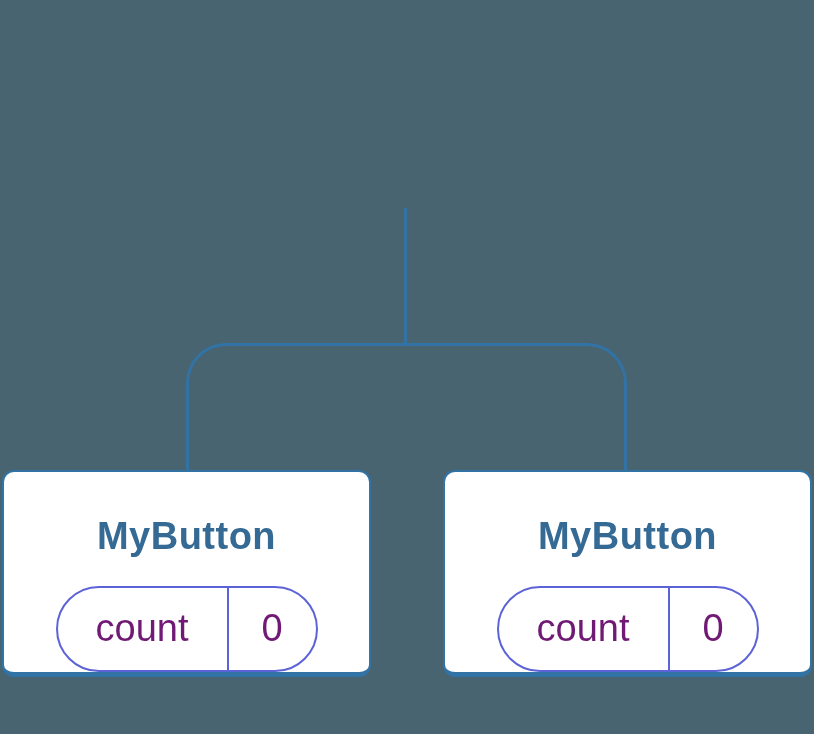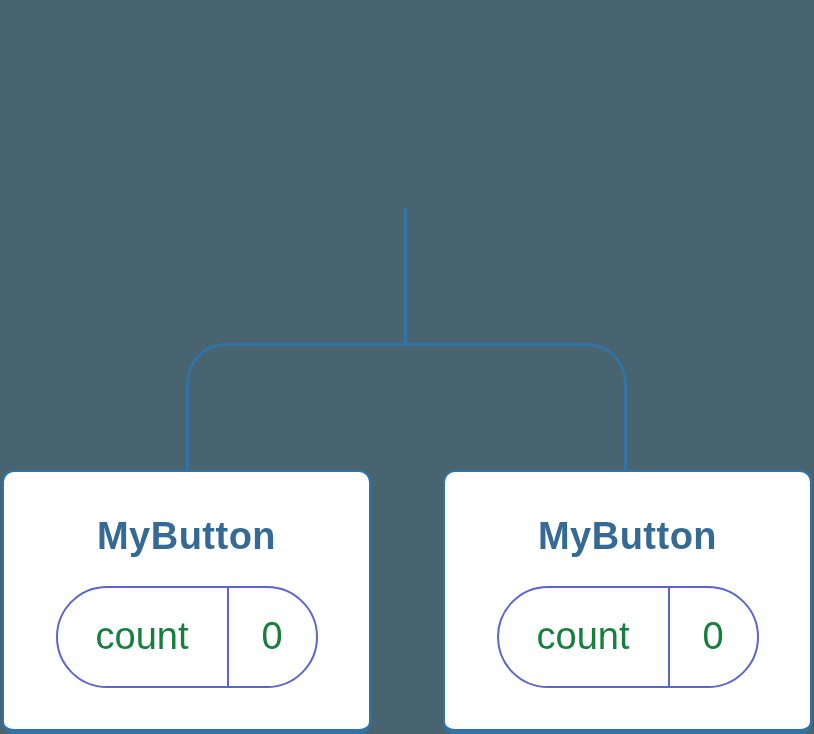--- a/index.html
+++ b/index.html
@@ -27,21 +27,21 @@
     top: 3px;
     width: 369px;
     height: 205px;
     display: flex;
     align-items: center;
     justify-content: center;
   }
   .card-child {
     top: 470px;
     width: 369px;
-    height: 264px;
+    height: 207px;
     display: flex;
     flex-direction: column;
     align-items: center;
     padding-top: 42px;
   }
   .card-child-1 { left: 2px; }
   .card-child-2 { left: 443px; }
   .node-title {
     color: #346A94;
     font-size: 38px;
@@ -73,21 +73,21 @@
     box-sizing: border-box;
     margin-top: 26px;
     width: 262px;
     height: 102px;
     border: 2px solid #5C63D6;
     border-radius: 51px;
     background: #ffffff;
     display: flex;
     align-items: stretch;
     overflow: hidden;
-    color: #15803d;
+    color: #701a75;
     font-size: 38px;
     font-weight: 400;
     text-align: center;
   }
   .pill-key {
     width: 169px;
     display: flex;
     align-items: center;
     justify-content: center;
   }

